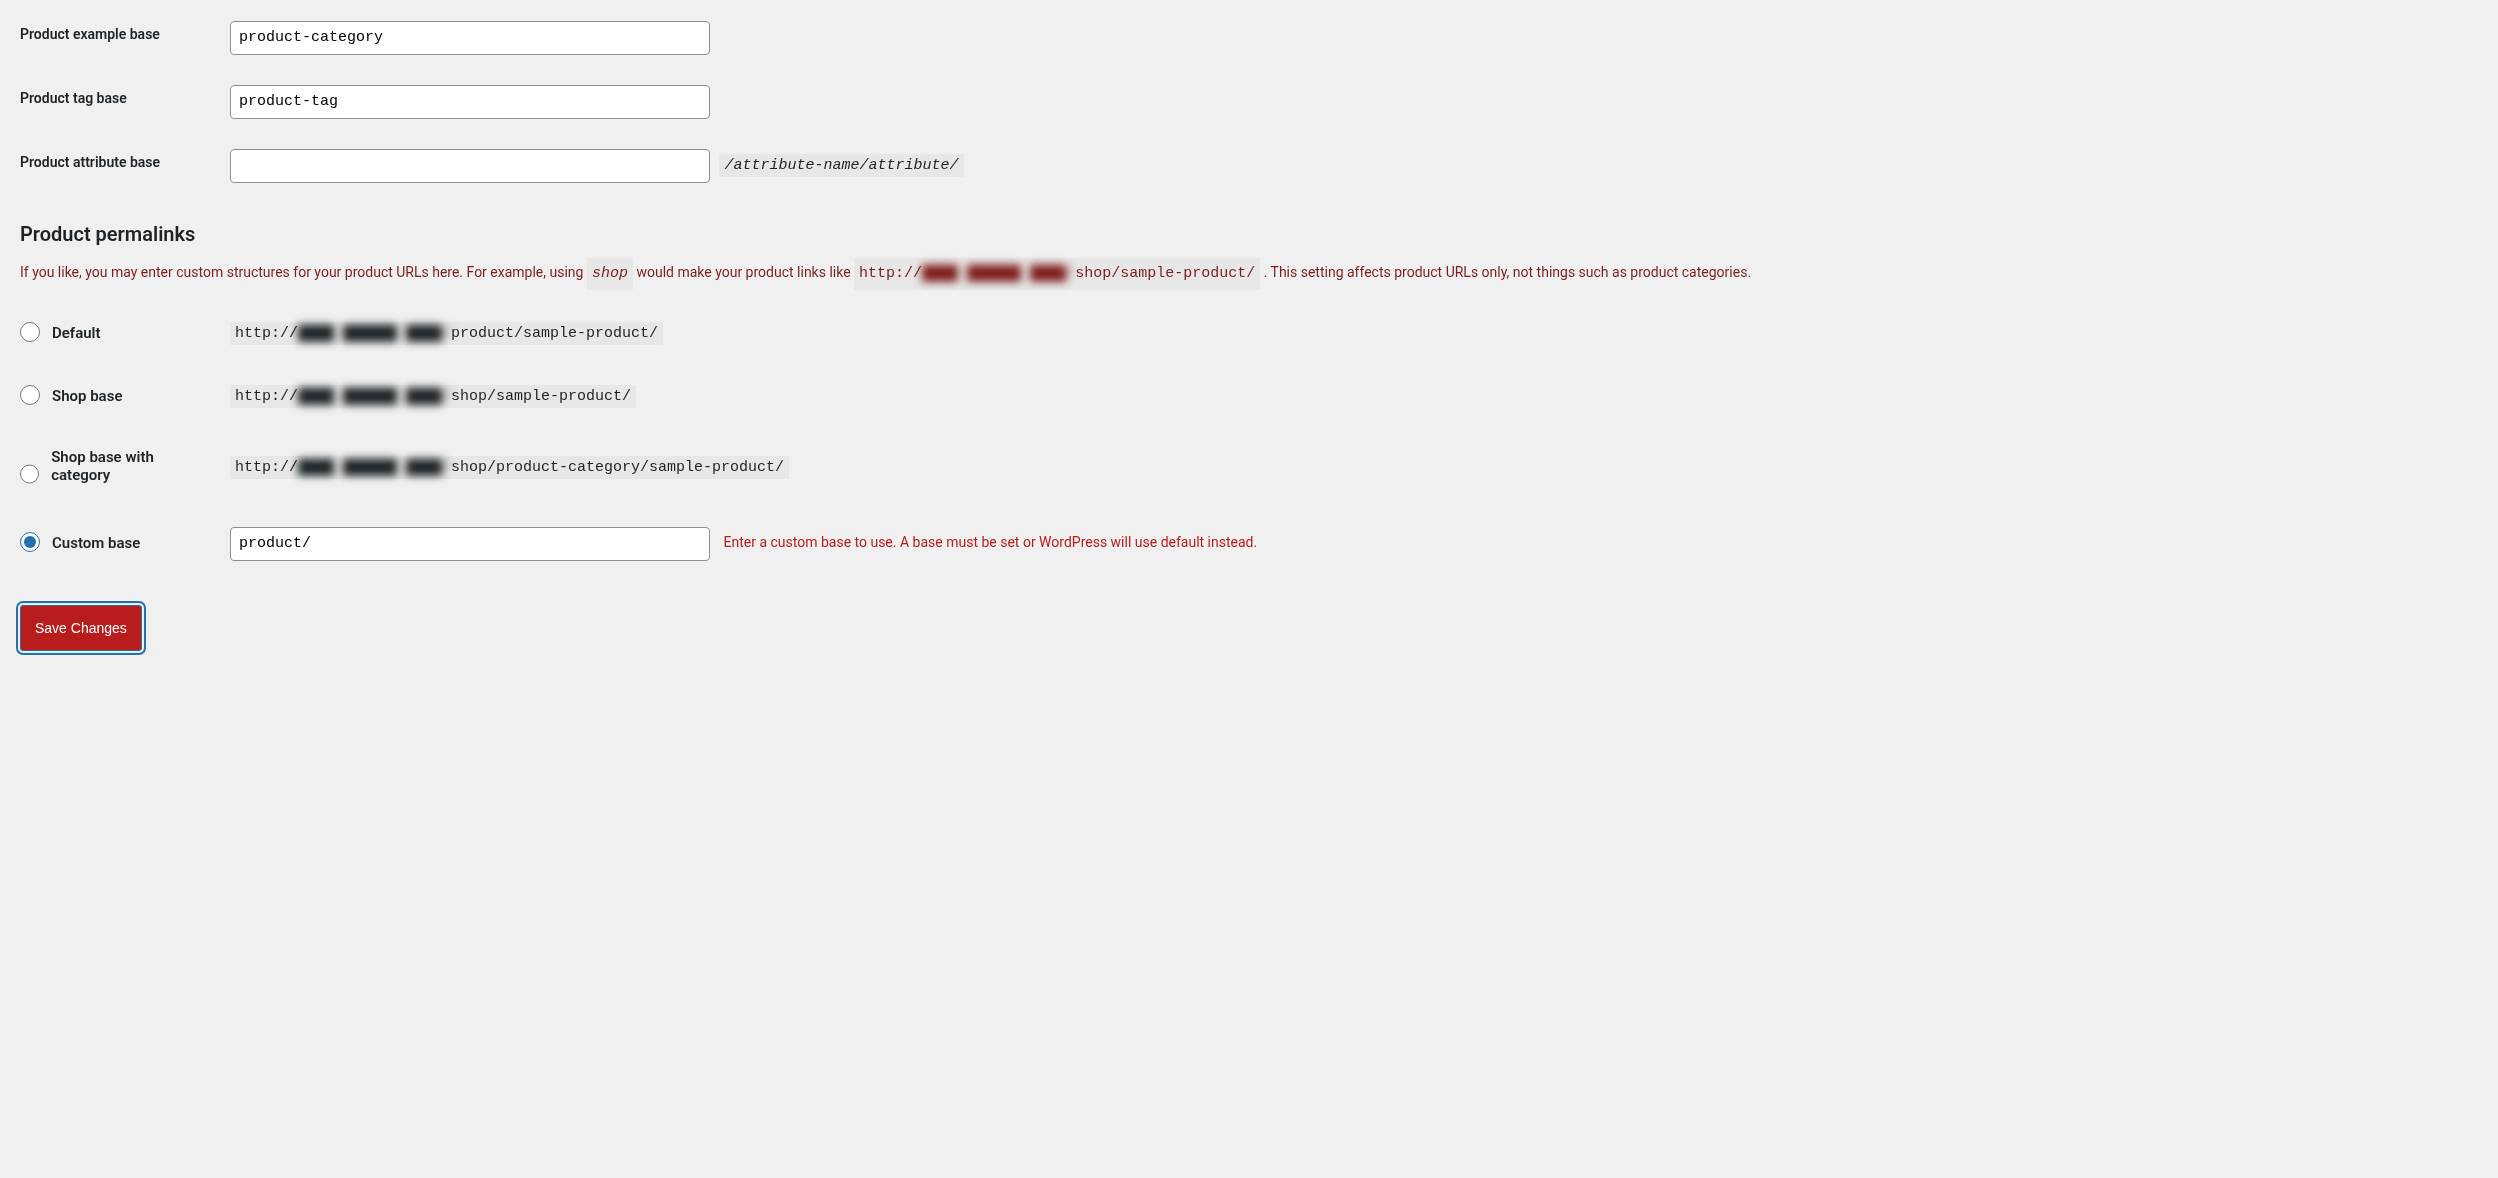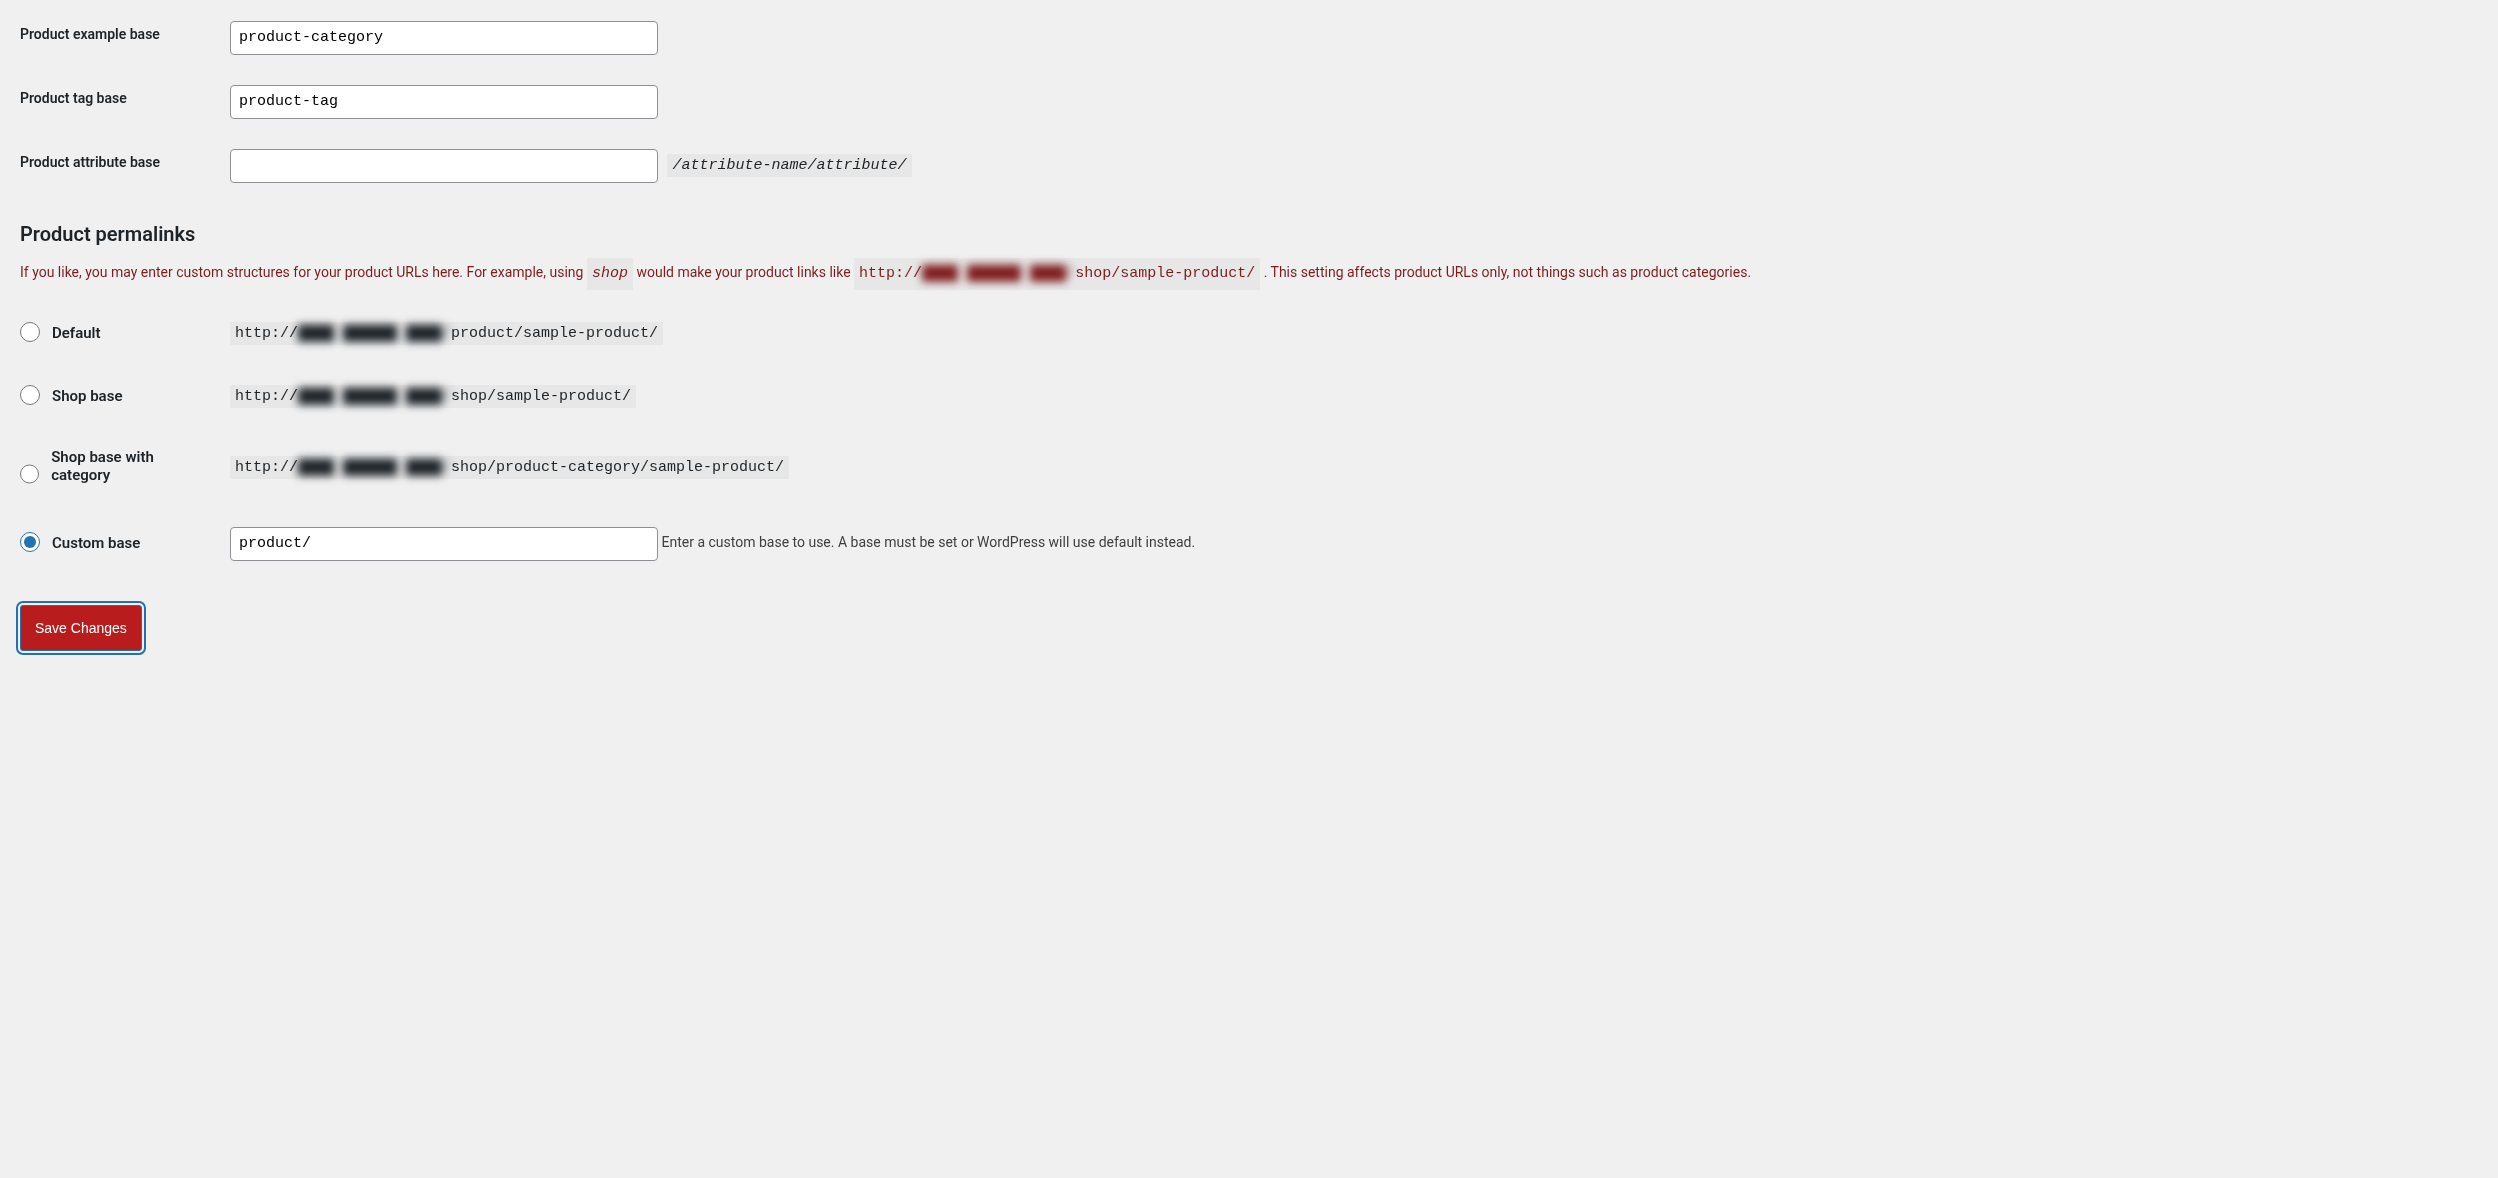--- a/index.html
+++ b/index.html
@@ -24,21 +24,21 @@
     vertical-align: top;
     padding: 20px 10px 20px 0;
     width: 200px;
     font-size: 14px;
   }
   .form-table td {
     padding: 15px 10px;
     vertical-align: middle;
   }
   input[type="text"] {
-    width: 428px;
+    width: 480px;
     padding: 4px 8px;
     border: 1px solid #8c8f94;
     border-radius: 4px;
     font-family: "SFMono-Regular", Consolas, "Liberation Mono", Menlo, monospace;
     font-size: 15px;
     background: #fff;
     line-height: 1.6;
     min-height: 30px;
   }
   code, .code-snippet {
@@ -91,22 +91,22 @@
   .blur {
     filter: blur(4px);
     user-select: none;
   }
   .url-code .blur {
     background: transparent;
     padding: 0;
   }
   .custom-desc {
     font-size: 14px;
-    margin-left: 0;
-    color: #404040;
+    margin-left: 10px;
+    color: #b91c1c;
   }
   .save-button {
     background: #b91c1c;
     color: #fff;
     border: 1px solid #2271b1;
     border-radius: 3px;
     padding: 14px 14px;
     font-size: 14px;
     font-weight: 400;
     cursor: pointer;

